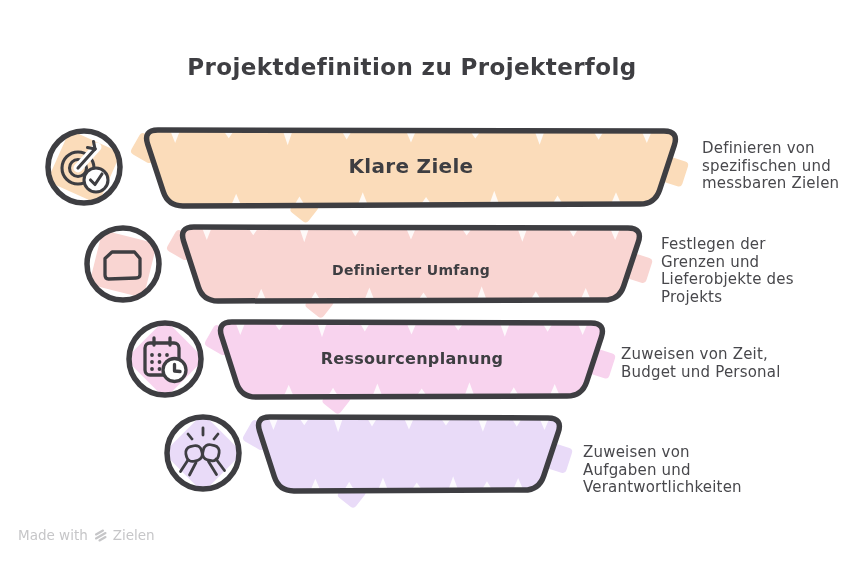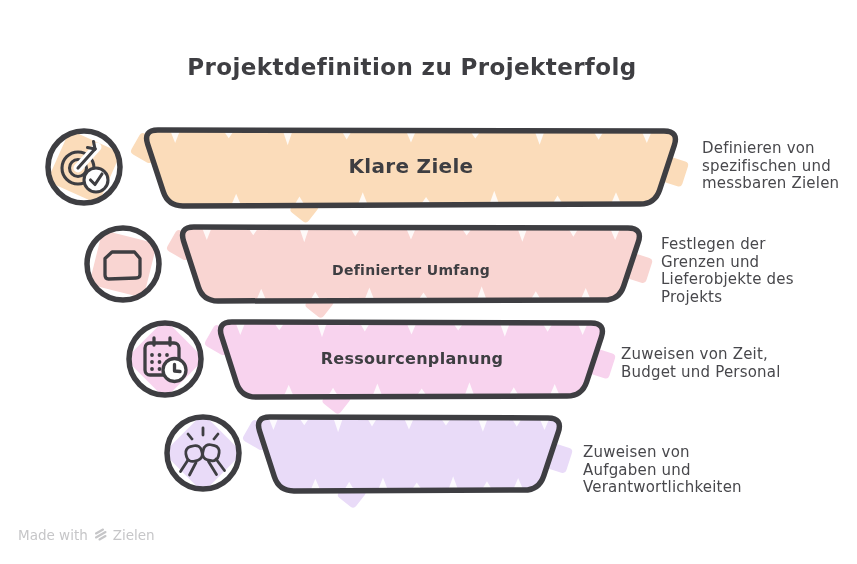--- a/index.html
+++ b/index.html
@@ -21,21 +21,21 @@
   .bl3{left:243px;top:325px;width:338px;height:68px;font-size:16px;}
   .bl4{left:280px;top:420px;width:258px;height:68px;font-size:19px;}
   .desc{
     position:absolute;color:#48484c;font-size:15px;line-height:1.17;letter-spacing:.2px;
   }
   .d1{left:702px;top:140px;width:152px;}
   .d2{left:661px;top:236px;width:142px;}
   .d3{left:621px;top:346px;width:172px;}
   .d4{left:583px;top:431px;width:156px;margin-top:13px;}
   .footer{
-    position:absolute;left:18px;top:527px;display:flex;gap:5px;
+    position:absolute;left:18px;top:527px;display:flex;align-items:center;gap:5px;
     color:#c6c6c8;font-size:13.5px;
   }
   .footer svg{display:block;}
 </style>
 </head>
 <body>
 
 <div id="canvas">
 
   <svg id="shapes" width="857" height="564" viewBox="0 0 857 564">

